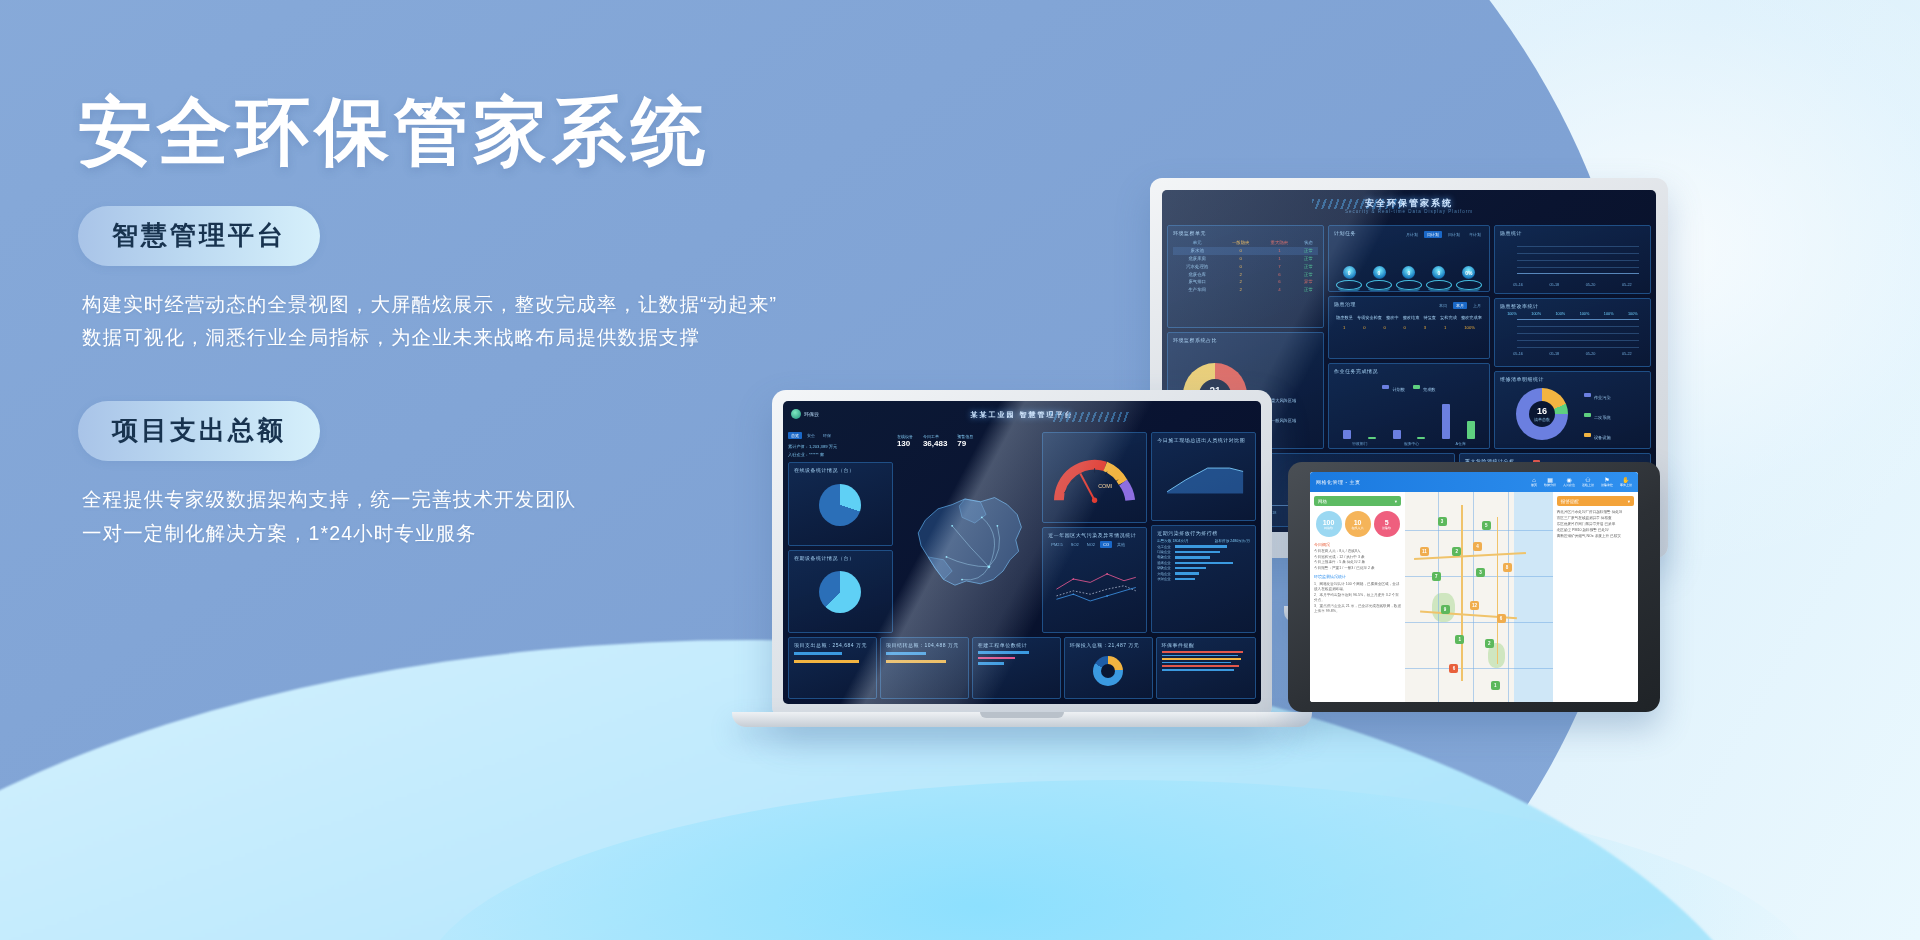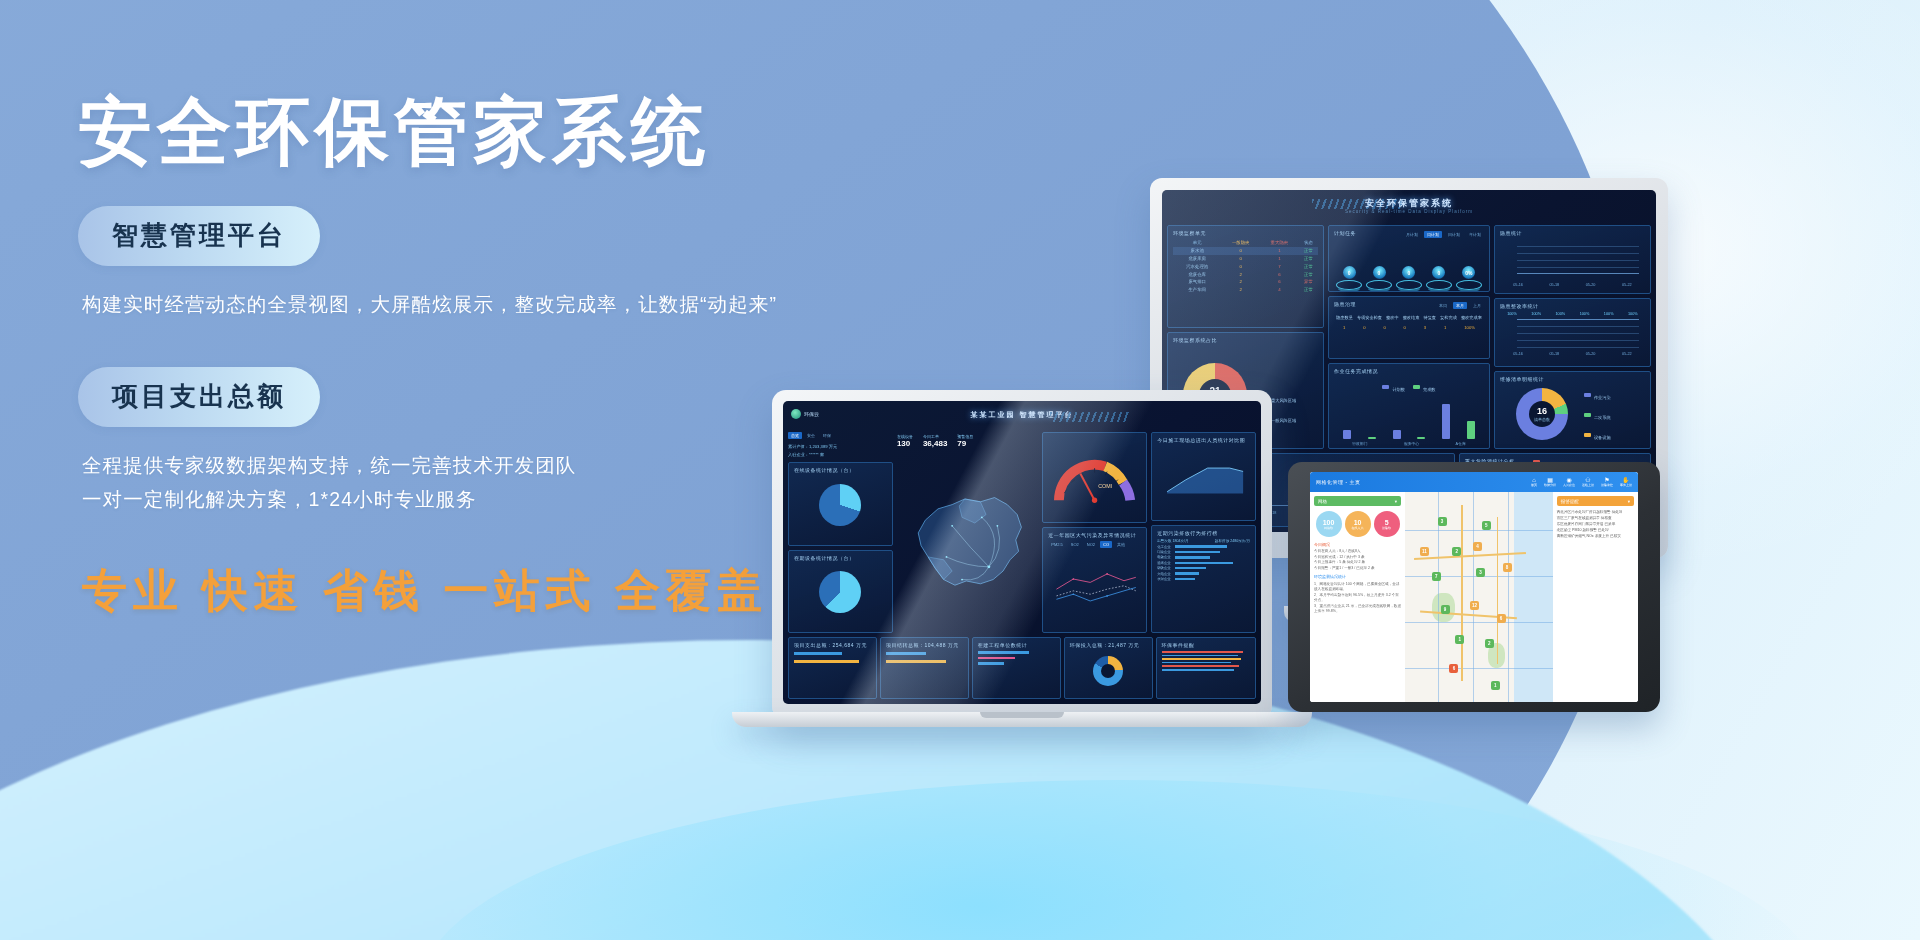--- a/index.html
+++ b/index.html
@@ -195,32 +195,32 @@
   <div class="bg-swoosh"></div>
   <div class="bg-swoosh2"></div>
 
   <div class="copy">
     <h1 class="headline">安全环保管家系统</h1>
 
     <div>
       <span class="pill">智慧管理平台</span>
       <div class="para">
         <div>构建实时经营动态的全景视图，大屏酷炫展示，整改完成率，让数据“动起来”</div>
+        <div>数据可视化，洞悉行业全局指标，为企业未来战略布局提供数据支撑</div>
       </div>
     </div>
 
     <div class="block-2">
       <span class="pill">项目支出总额</span>
       <div class="para">
         <div>全程提供专家级数据架构支持，统一完善技术开发团队</div>
         <div>一对一定制化解决方案，1*24小时专业服务</div>
       </div>
     </div>
 
-    <div class="tagline">专业 快速 省钱 一站式 全覆盖</div>
   </div>
 
   <div class="devices">
 
     <div class="monitor">
       <div class="mon-neck"></div>
       <div class="mon-foot"></div>
       <div class="mon-bezel">
         <div class="mon-screen">
           <div class="dash">

